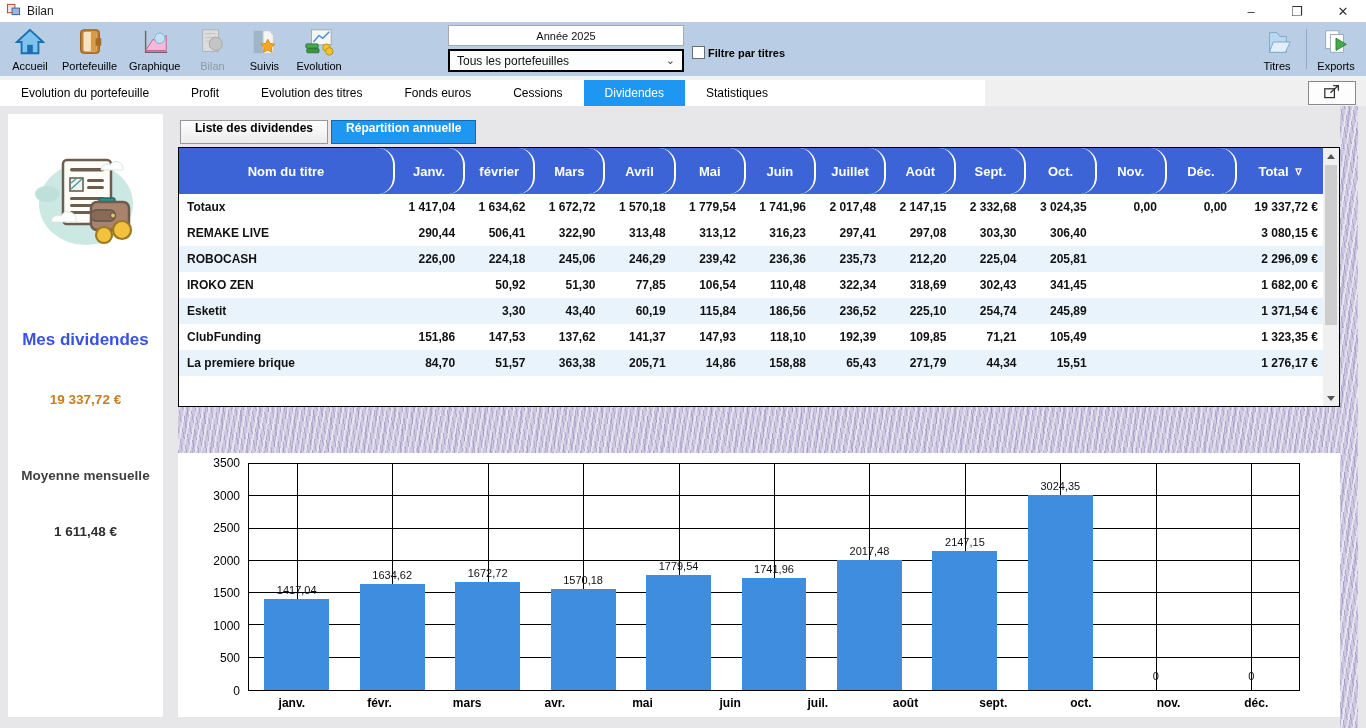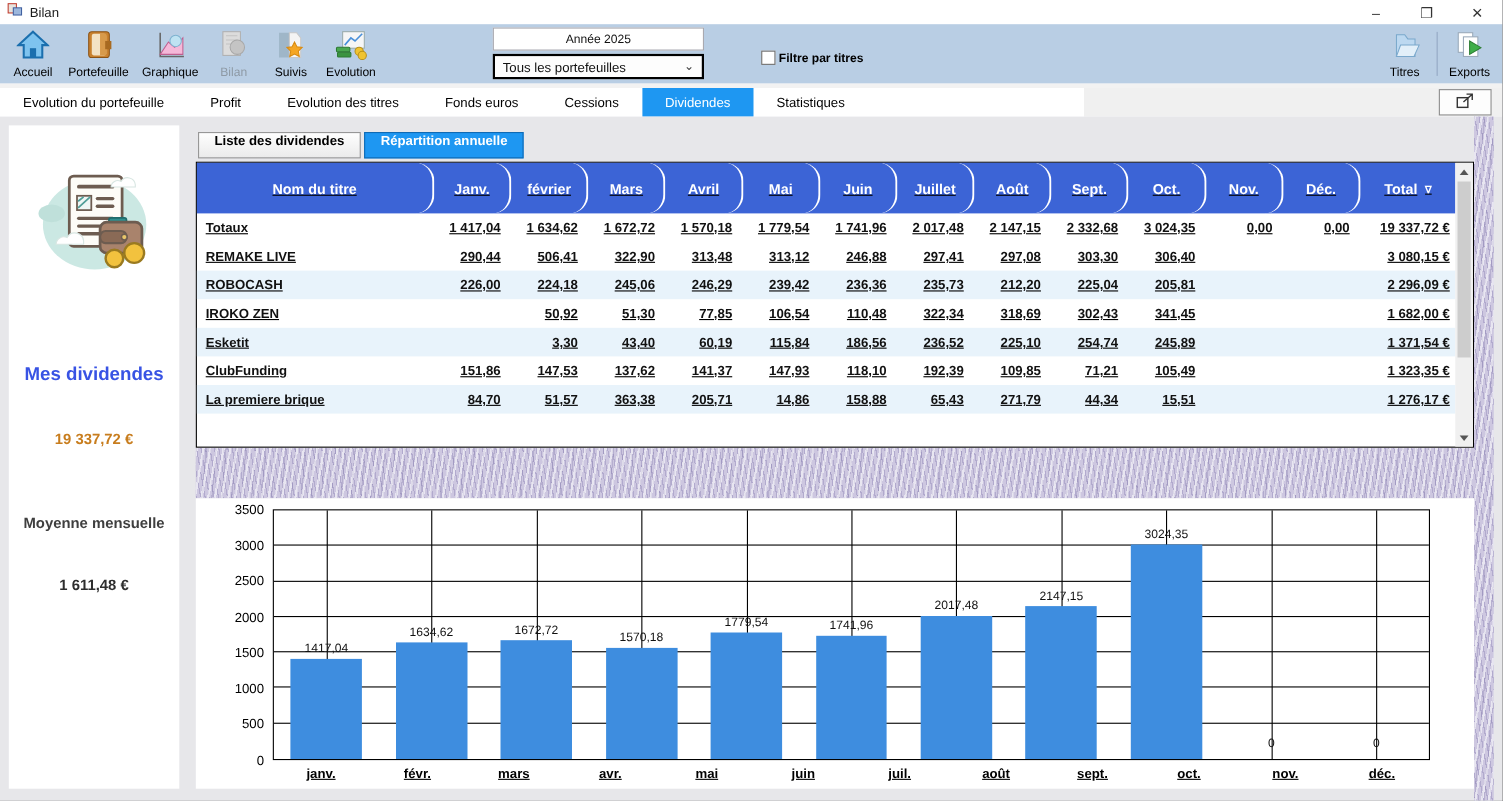--- a/index.html
+++ b/index.html
@@ -15,21 +15,21 @@
 
   
   .toolbar{height:54px;background:#b9cee4;position:relative;display:flex;align-items:stretch;padding:1px 4px;}
   .toolbtn{display:flex;flex-direction:column;align-items:center;justify-content:flex-end;
            padding:2px 6px 3px;font-size:11px;color:#000;min-width:52px;}
   .toolbtn svg{width:30px;height:30px;margin-bottom:1px;}
   .toolbtn.disabled{color:#8e9aa5;}
   .tool-right{margin-left:auto;display:flex;align-items:stretch;}
   .vsep{width:1px;background:#93a8c4;margin:6px 3px;}
 
-  .tool-center{position:absolute;left:448px;top:3px;width:192px;}
+  .tool-center{position:absolute;left:448px;top:3px;width:236px;}
   .year-field{height:21px;background:#fff;border:1px solid #a9a9b0;display:flex;align-items:center;
               justify-content:center;font-size:11px;color:#111;margin-bottom:3px;}
   .pf-select{height:23px;background:#fdfdfd;border:2px solid #000000;display:flex;align-items:center;
              justify-content:space-between;padding:0 7px;font-size:12px;color:#111;}
   .pf-select .chev{font-size:11px;color:#444;}
 
   .filterchk{position:absolute;left:692px;top:24px;display:flex;align-items:center;gap:3px;
              font-size:11px;font-weight:bold;color:#000;}
   .filterchk .box{width:13px;height:13px;background:#fff;border:1px solid #6d6d6d;}
 
@@ -53,21 +53,21 @@
 
   
   .sidebar{position:absolute;left:8px;top:8px;width:155px;bottom:11px;background:#fff;text-align:center;}
   .illustration{position:absolute;top:28px;left:50%;transform:translateX(-50%);}
   .side-title{position:absolute;top:216px;width:100%;font-size:17px;font-weight:bold;color:#3853e4;}
   .side-total{position:absolute;top:278px;width:100%;font-size:13.5px;font-weight:bold;color:#c87d1e;}
   .avg-label{position:absolute;top:352px;width:100%;font-size:13.5px;font-weight:bold;color:#3f3f3f;line-height:1.5;}
   .avg-value{position:absolute;top:410px;width:100%;font-size:13.5px;font-weight:bold;color:#2e2e2e;}
 
   
-  .main{position:absolute;left:178px;top:0;right:26px;bottom:0;display:flex;flex-direction:column;text-decoration:underline;}
+  .main{position:absolute;left:178px;top:0;right:26px;bottom:0;display:flex;flex-direction:column;}
   .subband{height:41px;position:relative;}
   .subtabs{position:absolute;left:2px;top:14px;display:flex;gap:3px;}
   .subtab{height:24px;padding:0 14px;font-size:12px;font-weight:bold;color:#000;
           background:linear-gradient(#fefefe,#ebebeb);border:1px solid #979797;}
   .subtab.active{background:#1e97f2;color:#fff;border-color:#0f6ab4;}
 
   
   .tablepanel{height:260px;border:1px solid #000;background:#fff;position:relative;padding-right:16px;}
   .thead{display:grid;grid-template-columns:216px repeat(12,1fr) 86px;height:46px;background:#3c64d6;}
   .hcell{color:#fff;font-weight:bold;font-size:13px;display:flex;align-items:center;justify-content:center;
@@ -353,21 +353,21 @@
               <div class="cell">0,00</div>
               <div class="cell total">19 337,72 €</div>
             </div>
             <div class="trow">
               <div class="cell name">REMAKE LIVE</div>
               <div class="cell">290,44</div>
               <div class="cell">506,41</div>
               <div class="cell">322,90</div>
               <div class="cell">313,48</div>
               <div class="cell">313,12</div>
-              <div class="cell">246,88</div>
+              <div class="cell">316,23</div>
               <div class="cell">297,41</div>
               <div class="cell">297,08</div>
               <div class="cell">303,30</div>
               <div class="cell">306,40</div>
               <div class="cell"></div>
               <div class="cell"></div>
               <div class="cell total">3 080,15 €</div>
             </div>
             <div class="trow alt">
               <div class="cell name">ROBOCASH</div>

